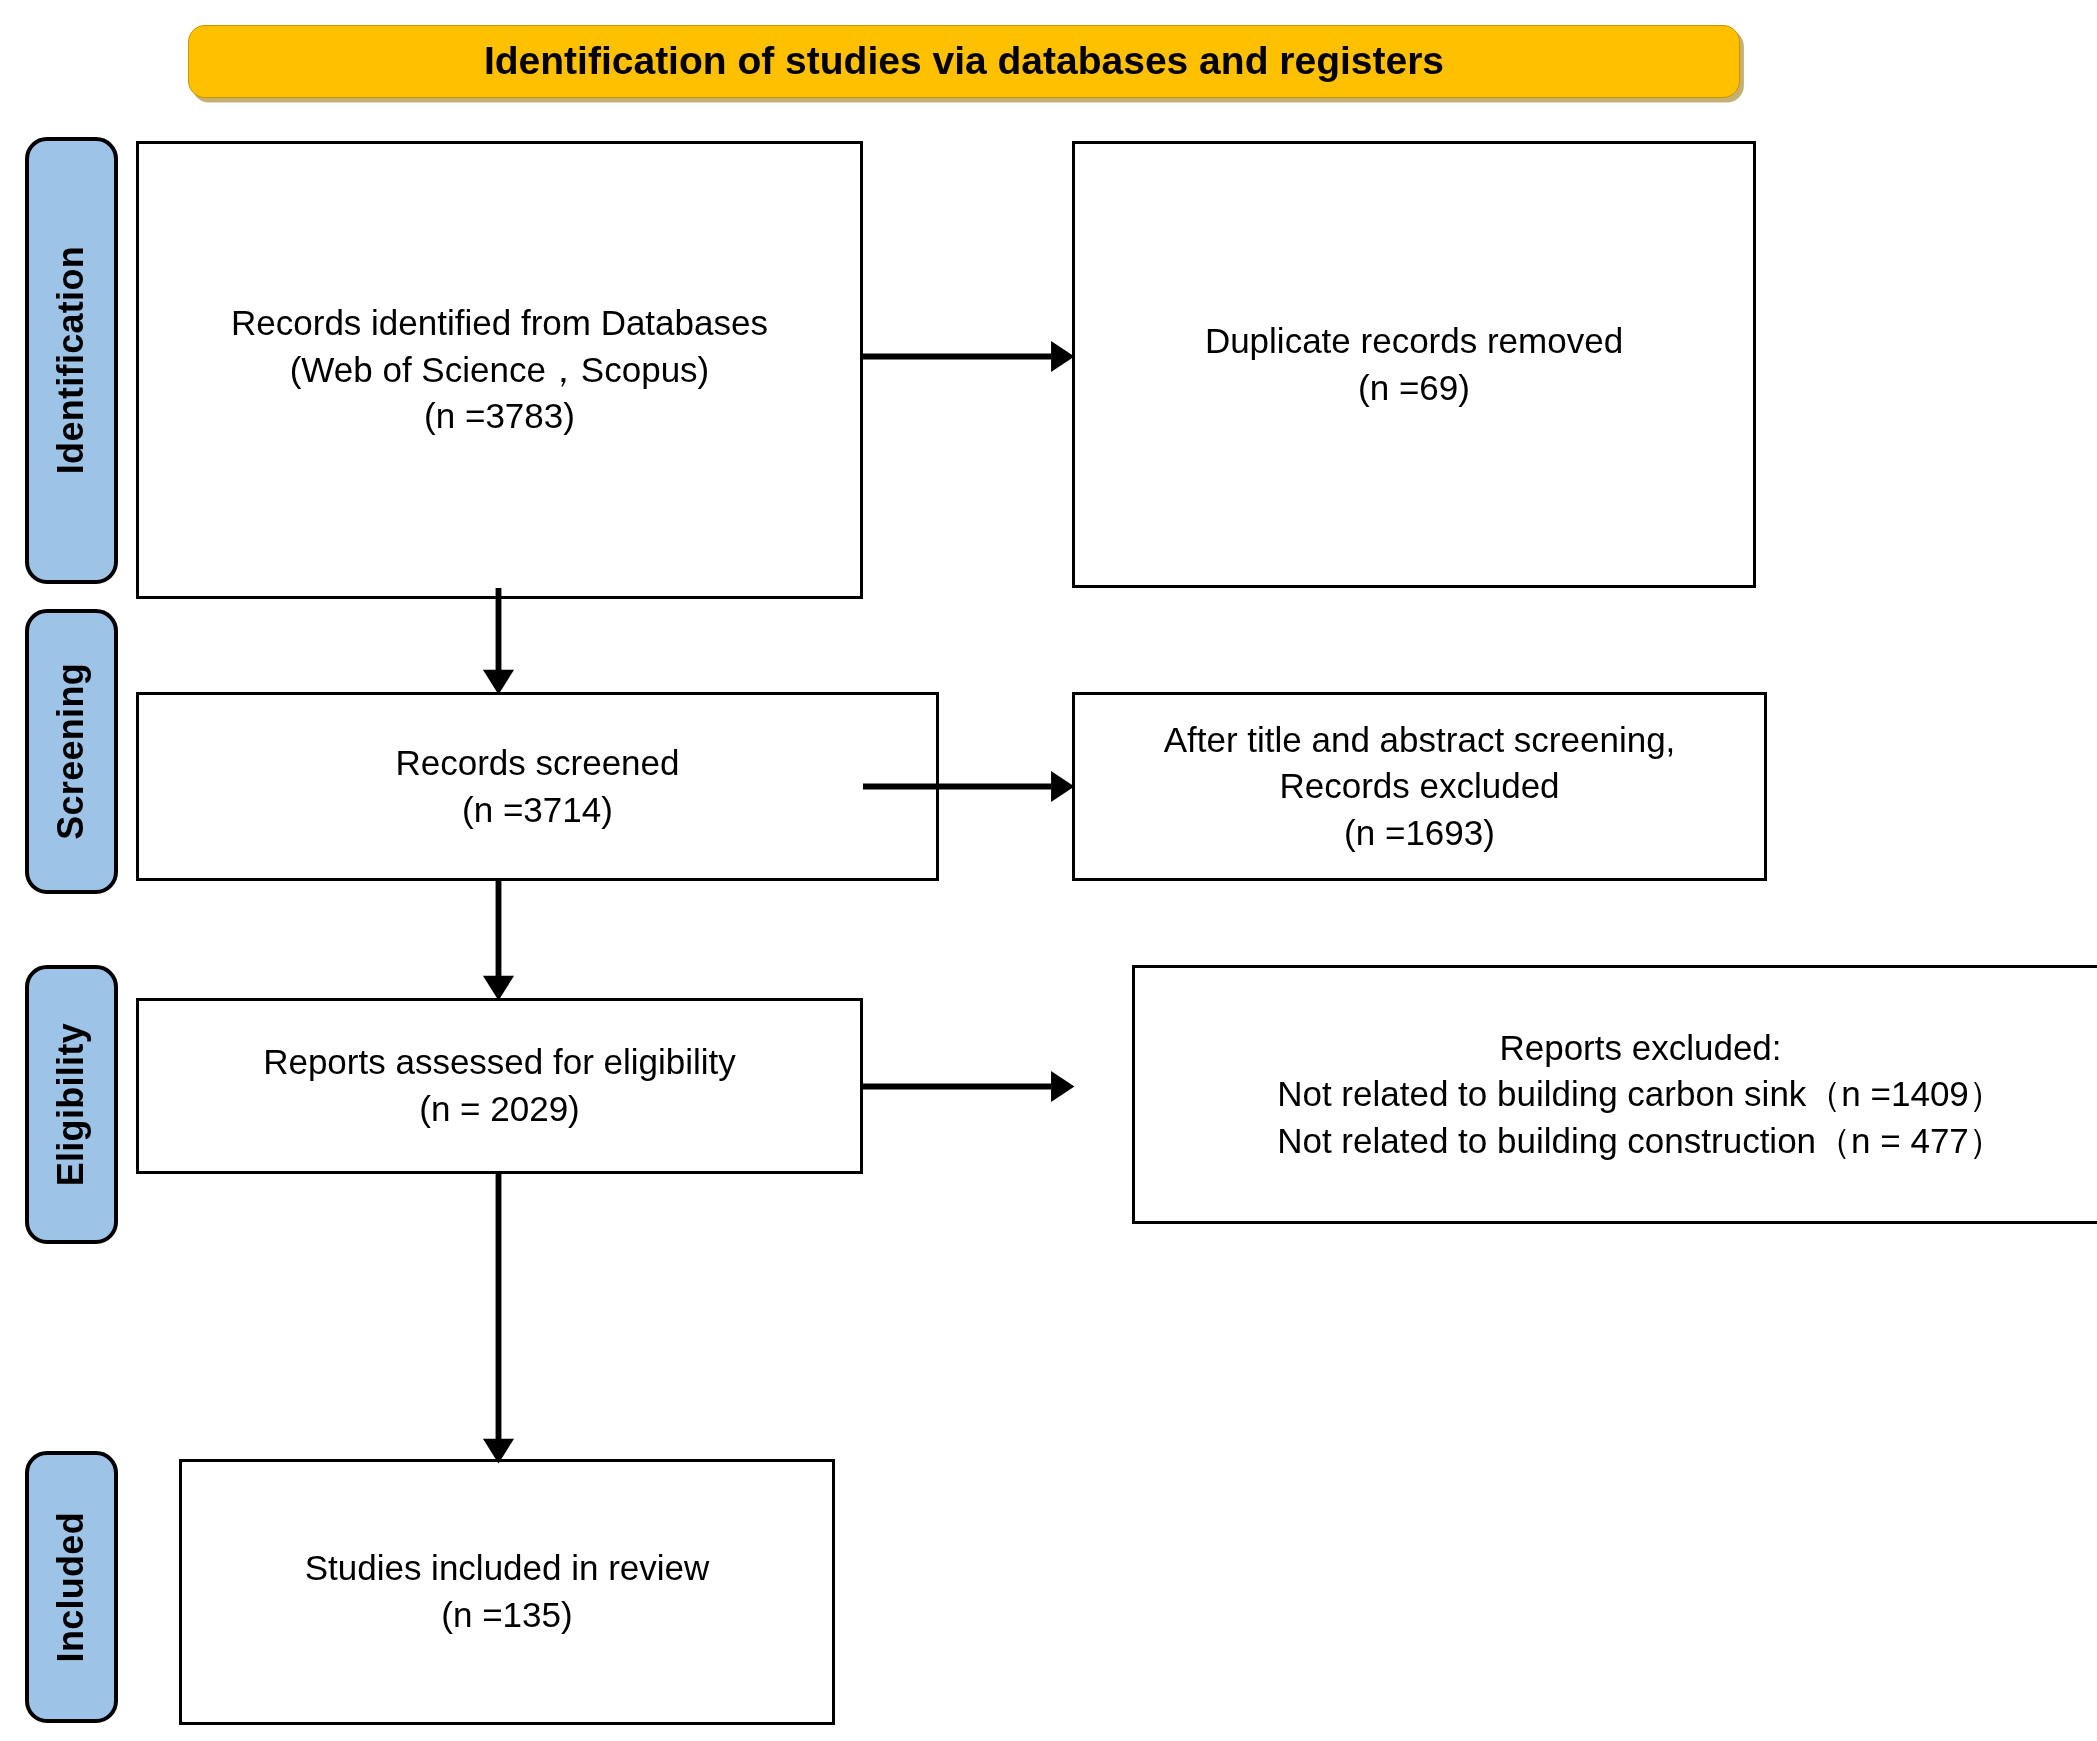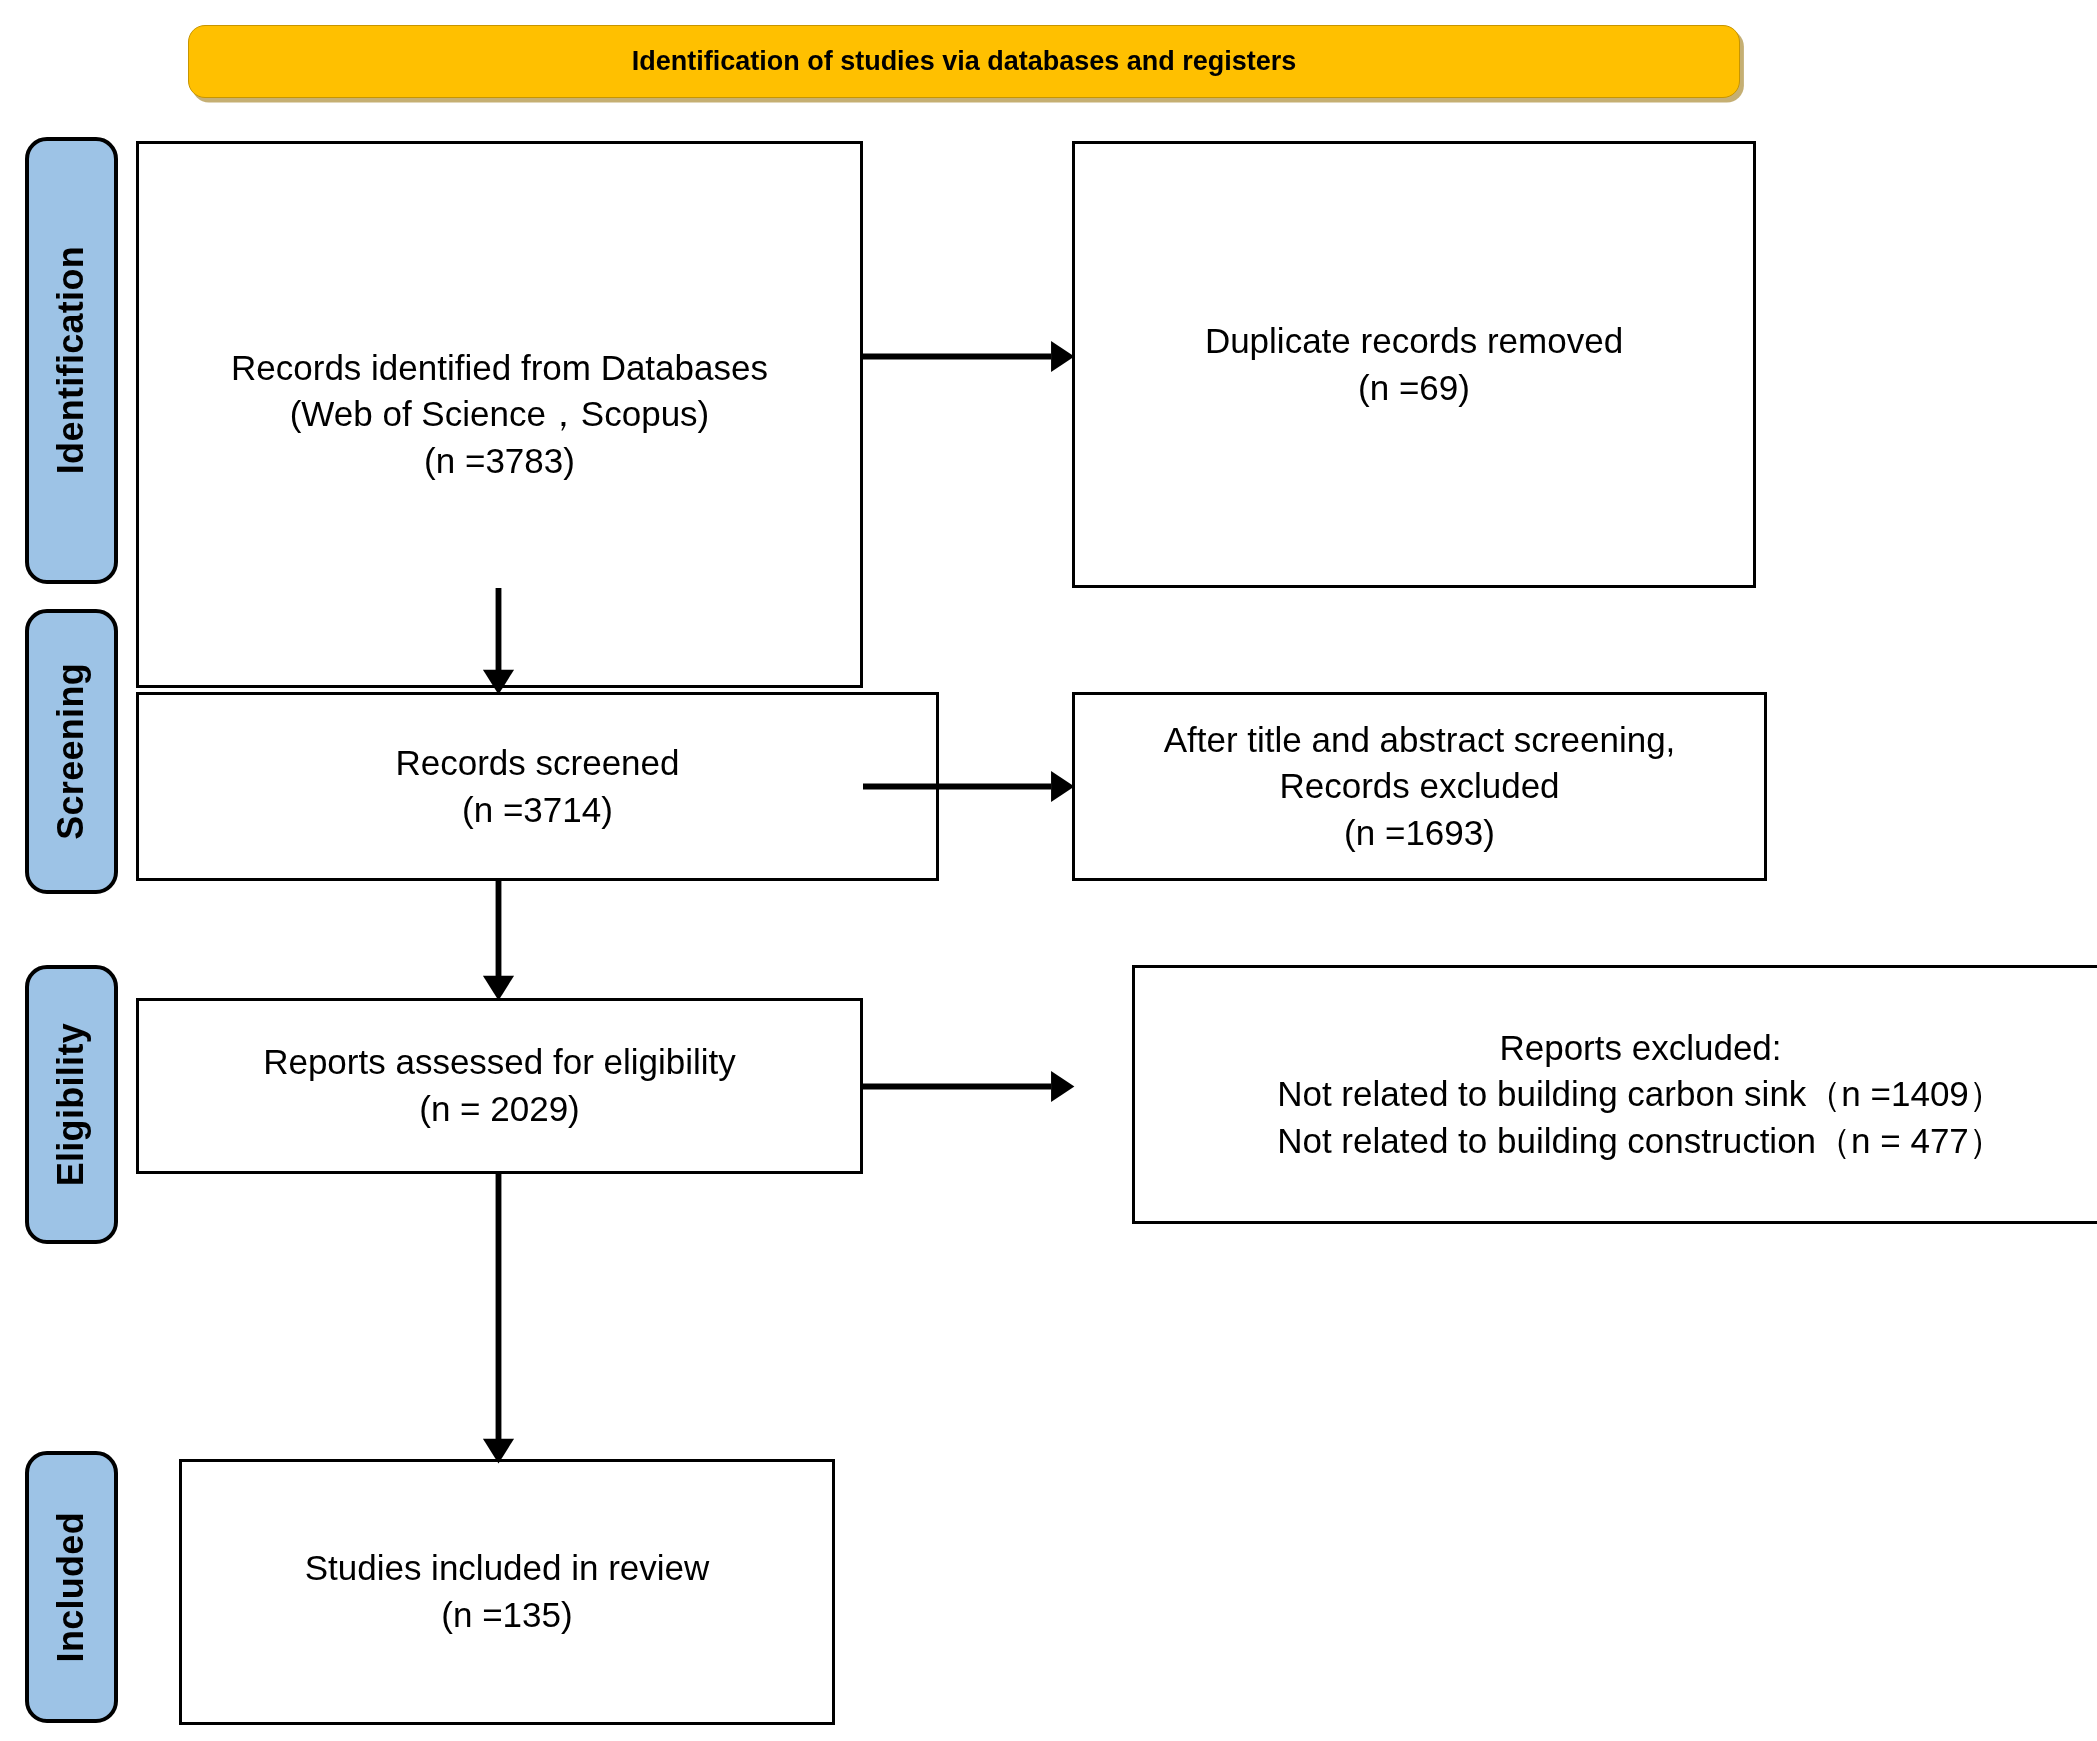--- a/index.html
+++ b/index.html
@@ -28,21 +28,21 @@
     background: #FFC000;
     border: 1.9px solid #c79500;
     border-radius: 17px;
     box-shadow: 3.9px 4.5px 0 rgba(150,110,0,0.55);
     display: flex;
     align-items: center;
     justify-content: center;
     box-sizing: border-box;
   }
   .banner-title {
-    font-size: 27px;
+    font-size: 39px;
     font-weight: bold;
     color: #000000;
     letter-spacing: 0px;
     white-space: nowrap;
   }
 
   
   .stage {
     position: absolute;
     background: #9DC3E6;
@@ -112,21 +112,21 @@
   </div>
 
   <div class="stage" style="left:24.6px; top:965px; width:93px; height:279px;">
     <span class="stage-label">Eligibility</span>
   </div>
 
   <div class="stage" style="left:24.6px; top:1451px; width:93px; height:272px;">
     <span class="stage-label">Included</span>
   </div>
 
-  <div class="pbox" style="left:136px; top:141px; width:727px; height:547px;">
+  <div class="pbox" style="left:136px; top:141px; width:727px; height:458px;">
     <div class="pbox-text">Records identified from Databases
 (Web of Science，Scopus)
 (n =3783)</div>
   </div>
 
   <div class="pbox" style="left:1072px; top:141px; width:684px; height:447px;">
     <div class="pbox-text">Duplicate records removed
 (n =69)</div>
   </div>
 

